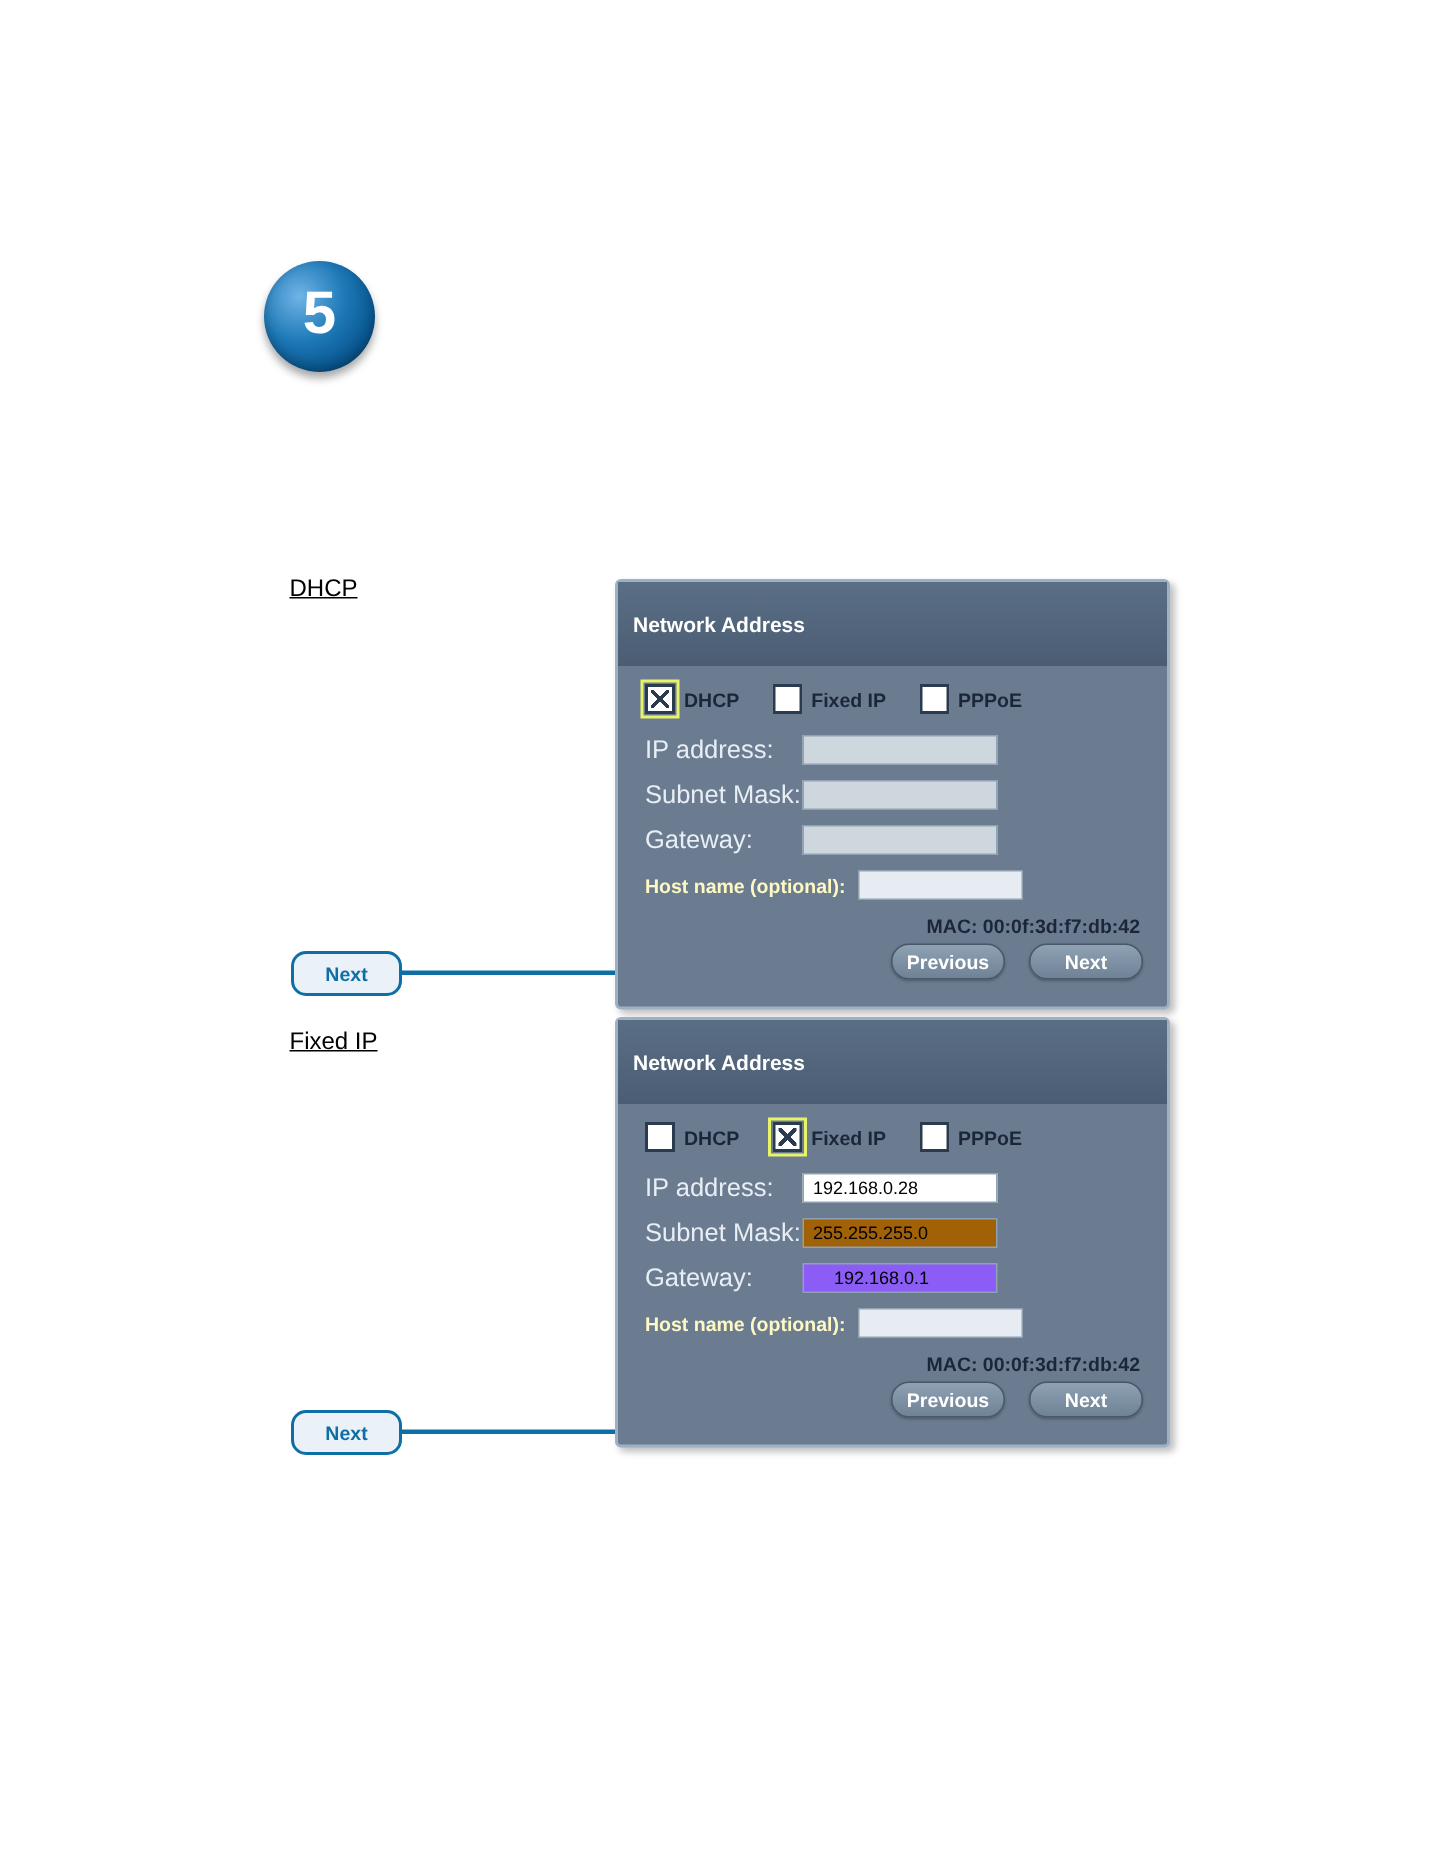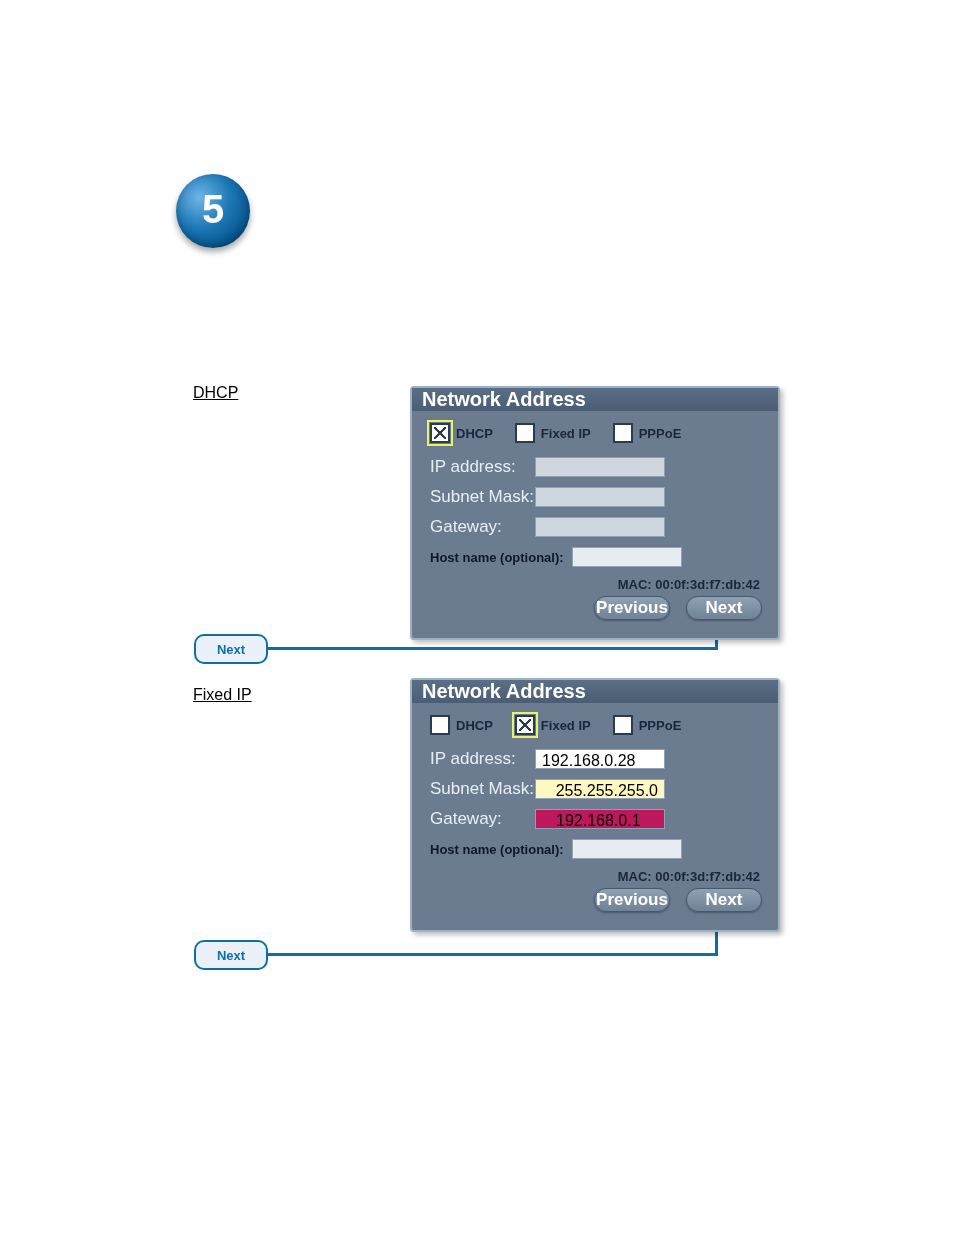--- a/index.html
+++ b/index.html
@@ -47,23 +47,23 @@
     box-shadow: 3px 3px 5px rgba(0,0,0,0.25);
     color: #fff;
     font-size: 13px;
     padding-bottom: 18px;
   }
   .panel.a { top: 386px; }
   .panel.b { top: 678px; }
 
   .panel-title {
     background: linear-gradient(#5a6e85, #4a5d73);
-    padding: 0 10px;
+    padding: 20px 10px;
     font-weight: bold;
-    font-size: 20px;
+    font-size: 14px;
     color: #fff;
   }
   .panel-body { padding: 12px 18px 0 18px; color: #e8eef5; }
 
   .opts { display:flex; gap: 22px; align-items:center; margin-bottom: 14px; color:#1b263b; font-weight:bold; }
   .opt { display:flex; align-items:center; gap: 6px; }
   .chk {
     width: 20px; height: 20px; background:#fff; border: 2px solid #2a3a4f;
     display:flex; align-items:center; justify-content:center; position:relative;
   }
@@ -73,32 +73,32 @@
     background:
       linear-gradient(45deg, transparent 42%, #2a3a4f 42%, #2a3a4f 58%, transparent 58%),
       linear-gradient(-45deg, transparent 42%, #2a3a4f 42%, #2a3a4f 58%, transparent 58%);
   }
   .opt-label { color:#1b263b; font-weight:bold; font-size:13px; }
 
   .row { display:flex; align-items:center; margin-bottom: 10px; }
   .row-label { width: 105px; color:#e8eef5; font-size:17px; }
   .field {
     width: 130px; height: 20px; background:#cfd7de; border:1px solid #8fa1b3;
-    color:#000; font-size:16px; padding: 2px 6px;
+    color:#000; font-size:12px; padding: 2px 6px;
   }
   .field.host { background:#e6ecf2; width: 110px; }
-  .hostrow-label { color:#0f172a; font-weight:bold; font-size:13px; margin-right:8px; }
+  .hostrow-label { color:#fef9c3; font-weight:bold; font-size:13px; margin-right:8px; }
   .macline { color:#1b263b; font-weight:bold; font-size:13px; margin-top: 6px; text-align: right; }
 
   .btnbar { display:flex; justify-content:flex-end; gap: 16px; padding: 4px 16px 0 0; }
   .pill {
     width: 76px; height: 24px; border-radius: 12px;
     background: linear-gradient(#8fa1b3, #6f8296);
     border: 1px solid #47586b;
-    color:#fff; font-size:17px; font-weight:bold;
+    color:#fff; font-size:13px; font-weight:bold;
     display:flex; align-items:center; justify-content:center;
     box-shadow: 0 1px 2px rgba(0,0,0,0.3);
   }
 </style>
 </head>
 <body>
 
 <div class="step-badge">5</div>
 
 <div class="section-title a">DHCP</div>
@@ -175,25 +175,25 @@
         <span class="chk"></span>
         <span class="opt-label">PPPoE</span>
       </div>
     </div>
     <div class="row">
       <div class="row-label">IP address:</div>
       <div class="field" style="background:#fff;">192.168.0.28</div>
     </div>
     <div class="row">
       <div class="row-label">Subnet Mask:</div>
-      <div class="field" style="background:#fef9c3;text-align:right;">255.255.255.0</div>
+      <div class="field" style="background:#a16207;">255.255.255.0</div>
     </div>
     <div class="row">
       <div class="row-label">Gateway:</div>
-      <div class="field" style="background:#be185d;padding-left:20px;">192.168.0.1</div>
+      <div class="field" style="background:#8b5cf6;padding-left:20px;">192.168.0.1</div>
     </div>
     <div class="row">
       <div class="hostrow-label">Host name (optional):</div>
       <div class="field host"></div>
     </div>
     <div class="macline">MAC: 00:0f:3d:f7:db:42</div>
   </div>
   <div class="btnbar">
     <div class="pill">Previous</div>
     <div class="pill">Next</div>

